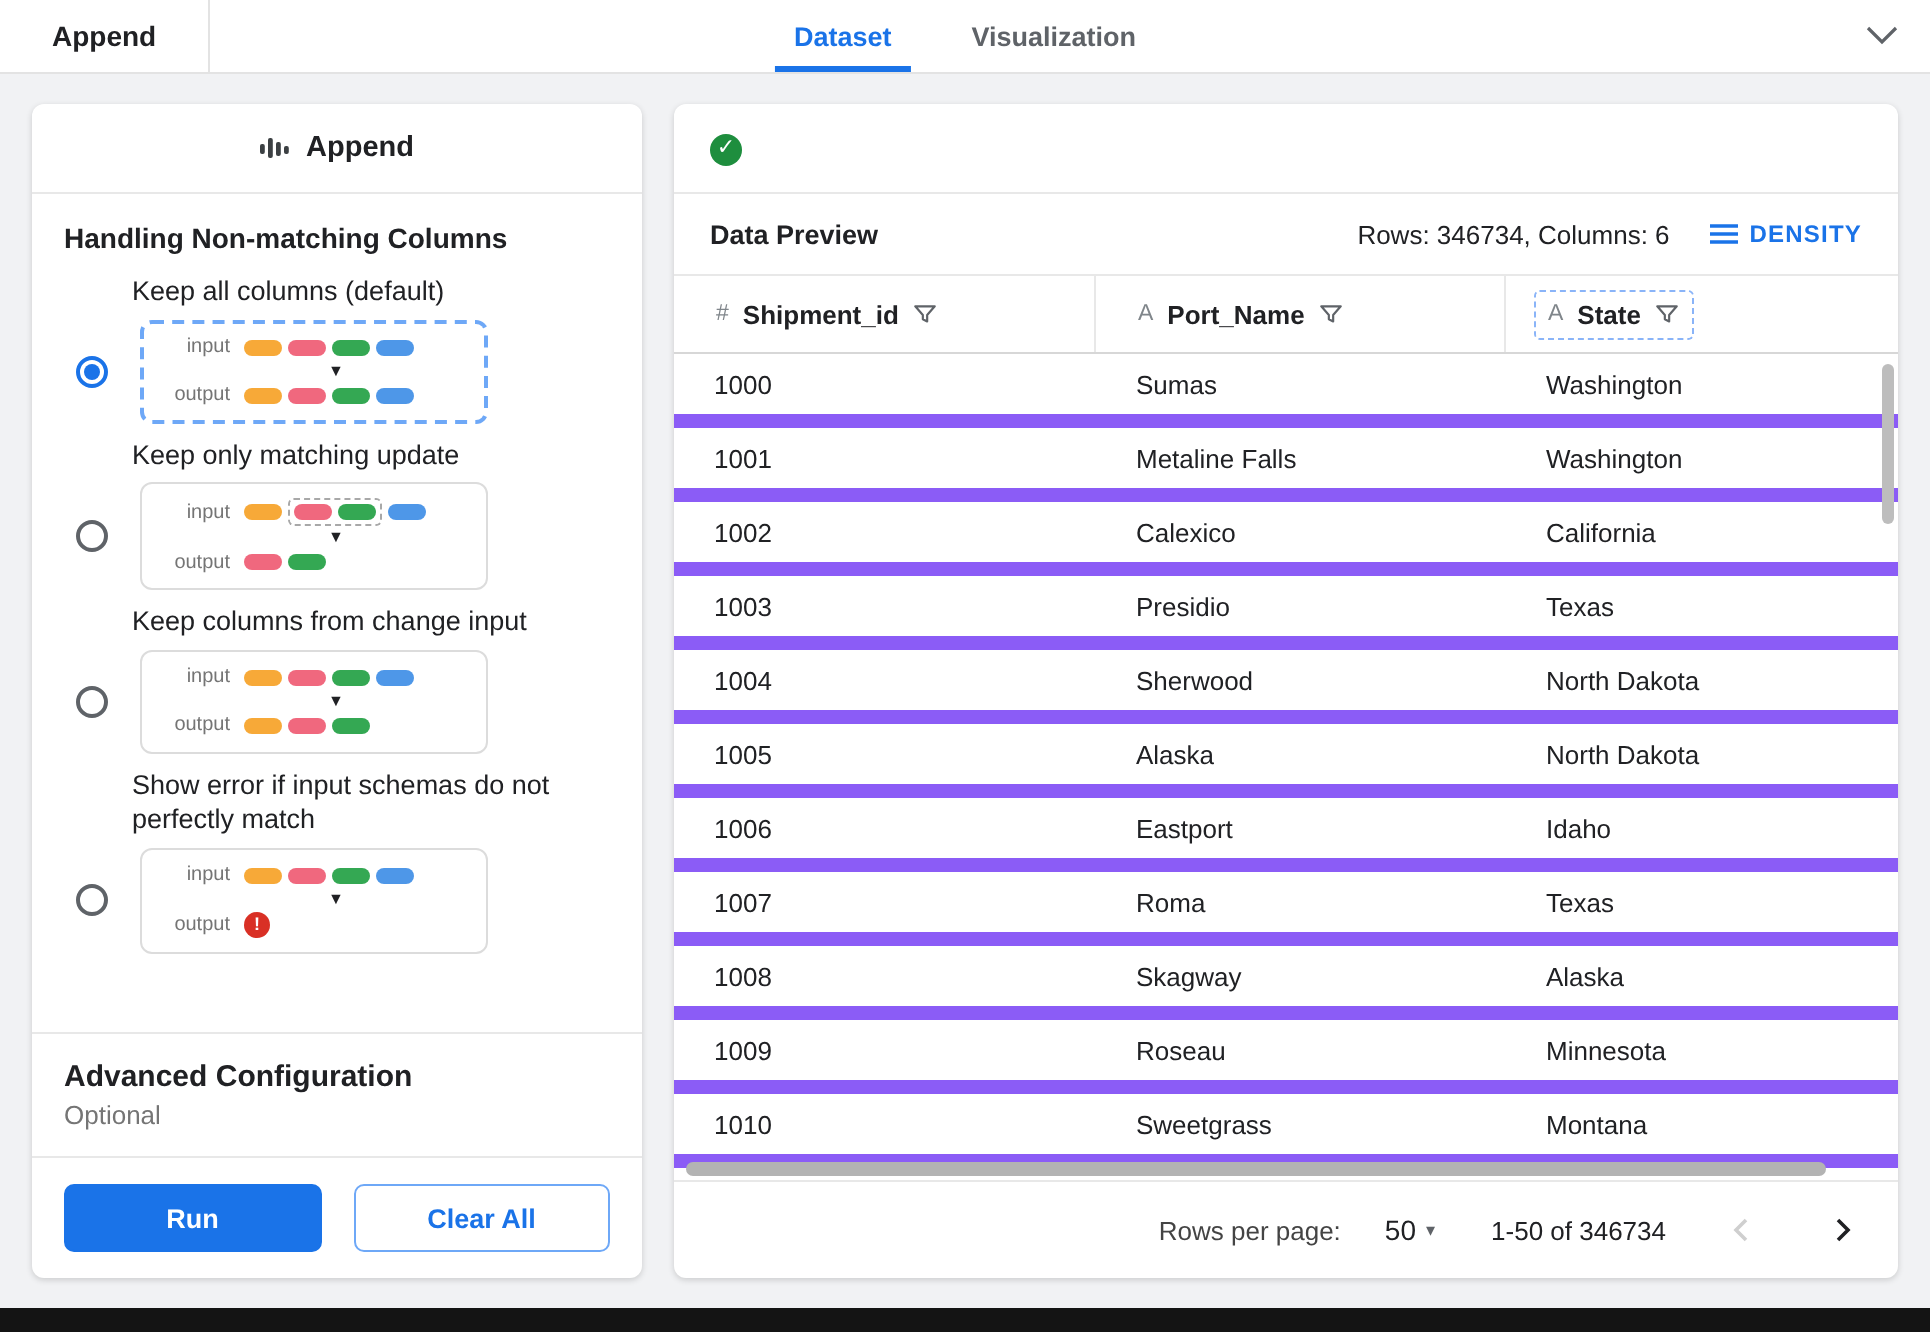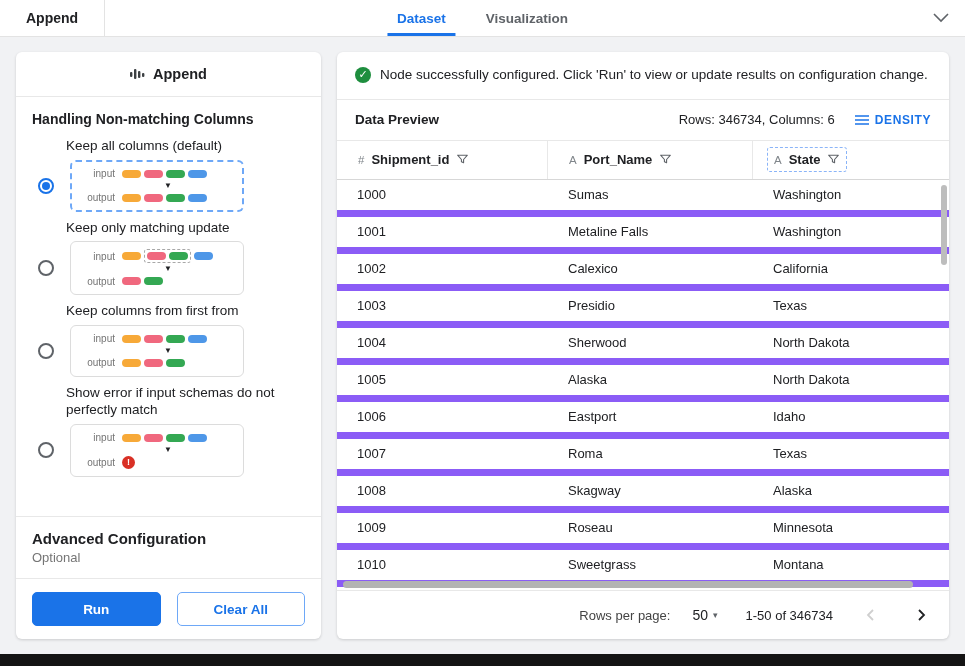--- a/index.html
+++ b/index.html
@@ -165,21 +165,21 @@
                   <span class="diag-label">output</span>
                   <span class="bars">
                     <span class="bar" style="background: rgb(240, 104, 126);"></span>
                     <span class="bar" style="background: rgb(52, 168, 83);"></span>
                   </span>
                 </div>
               </div>
             </div>
           </div>
           <div class="option">
-            <div class="option-label">Keep columns from first from</div>
+            <div class="option-label">Keep columns from change input</div>
             <div class="option-row">
               <span class="radio"></span>
               <div class="diagram">
                 <div class="diag-row">
                   <span class="diag-label">input</span>
                   <span class="bars">
                     <span class="bar" style="background: rgb(247, 169, 56);"></span>
                     <span class="bar" style="background: rgb(240, 104, 126);"></span>
                     <span class="bar" style="background: rgb(52, 168, 83);"></span>
                     <span class="bar" style="background: rgb(78, 151, 232);"></span>
@@ -229,21 +229,20 @@
     </div>
     <div class="actions">
       <button class="btn btn-primary">Run</button>
       <button class="btn btn-outline">Clear All</button>
     </div>
   </section>
 
   <section class="card right-card">
     <div class="status">
       <span class="check-icon">✓</span>
-      <span class="status-text">Node successfully configured. Click 'Run' to view or update results on configuration change.</span>
     </div>
     <div class="preview-bar">
       <span class="preview-title">Data Preview</span>
       <div class="preview-meta">
         <span>Rows: 346734, Columns: 6</span>
         <span class="density">
           <span style="display:flex;">
             <svg width="14" height="12" viewBox="0 0 14 12">
                 <g stroke="#1a73e8" stroke-width="1.7">
                   <line x1="0" y1="2" x2="14" y2="2"></line>

